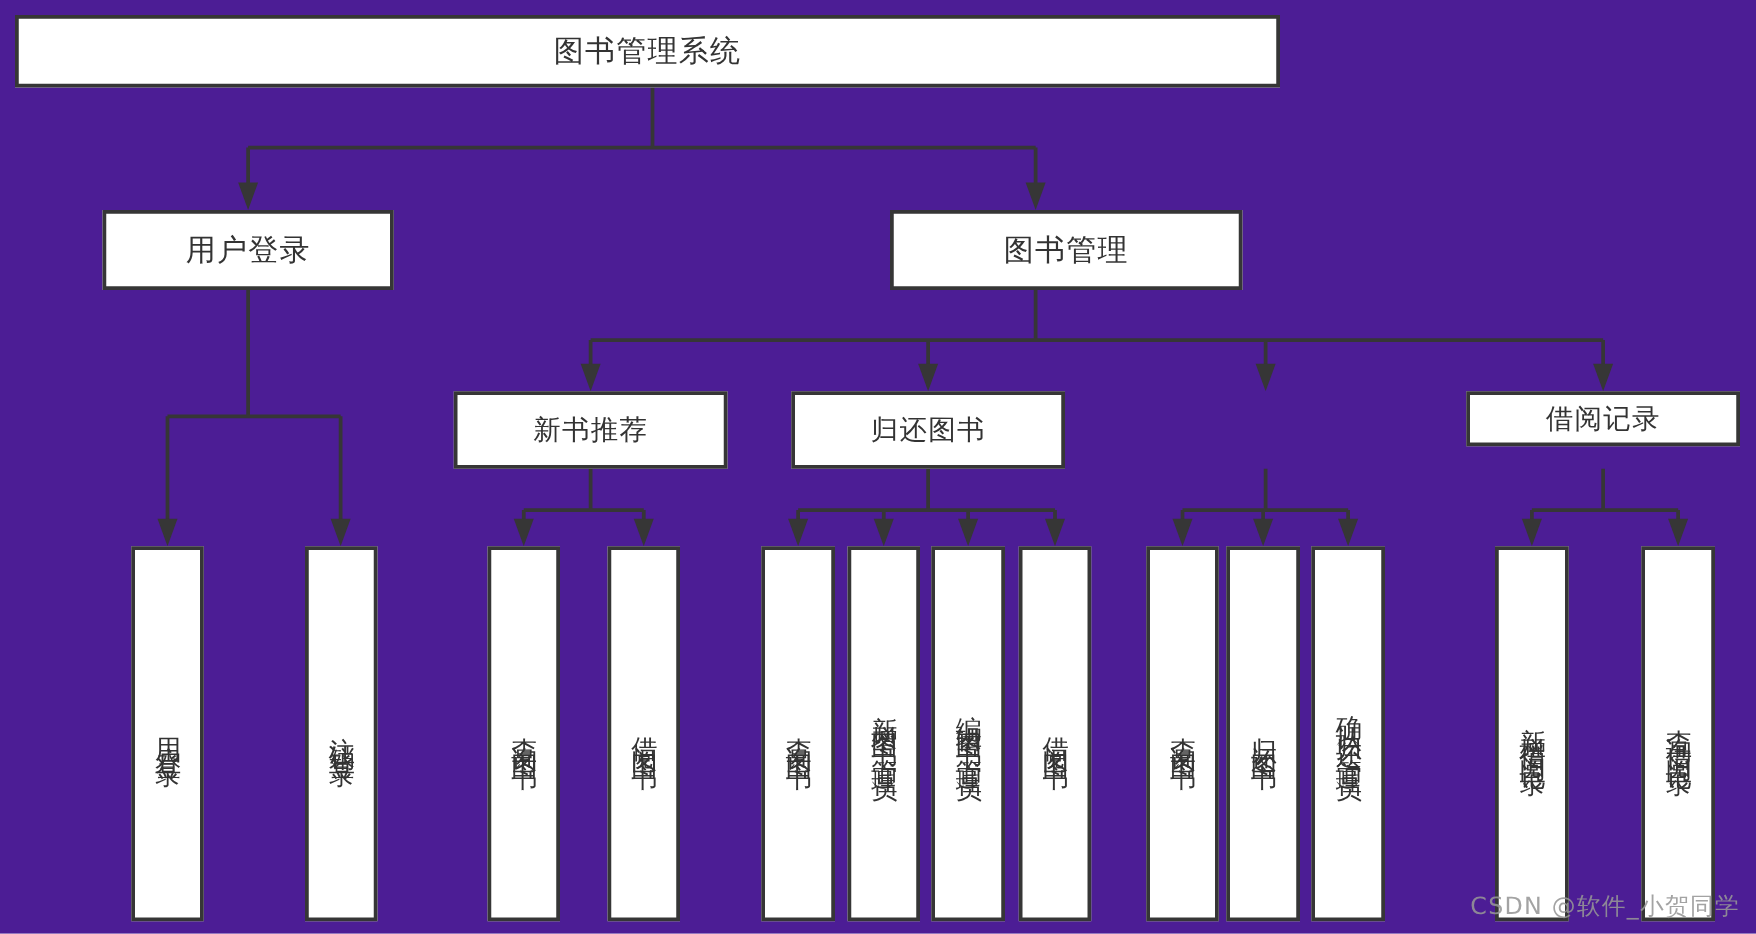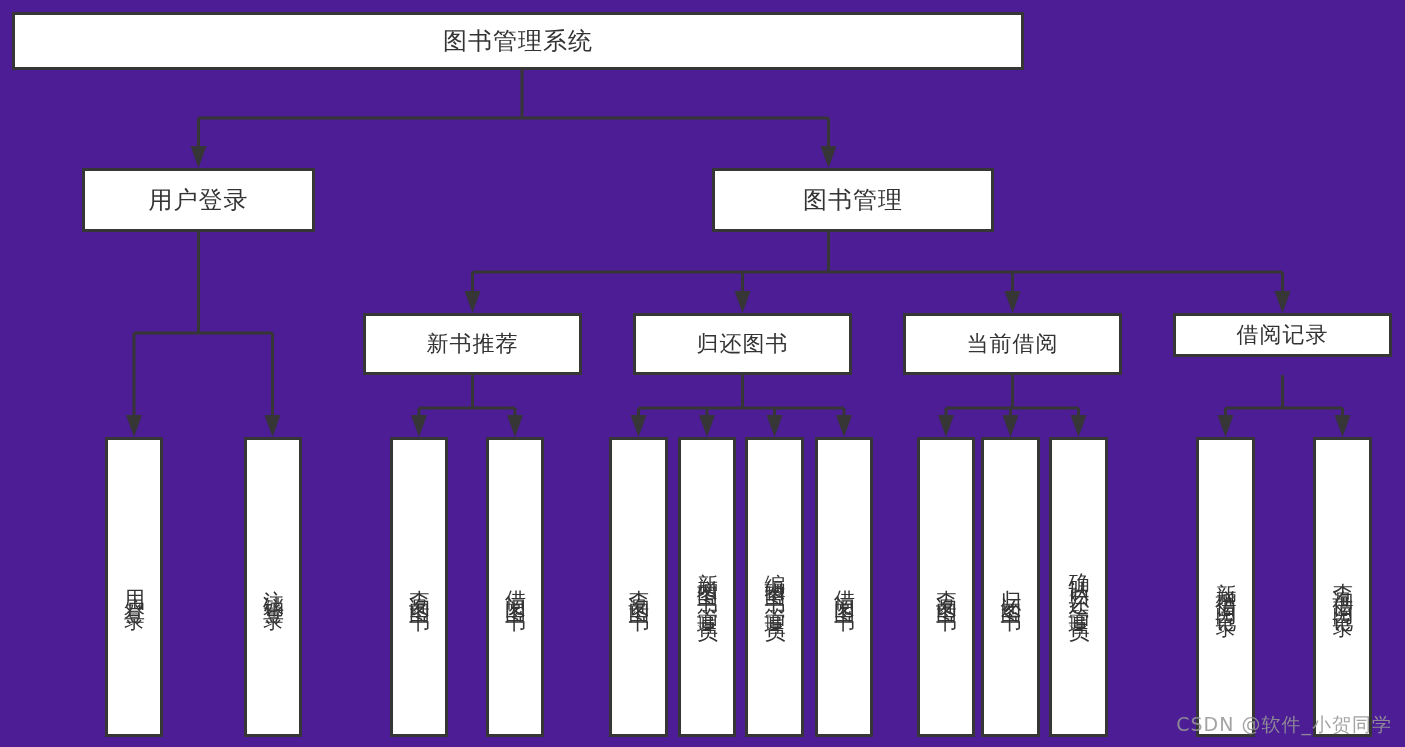--- a/index.html
+++ b/index.html
@@ -85,21 +85,20 @@
     </g>
   </svg>
 
   <div class="box hbox" style="left:12px; top:12px; width:1012px; height:58px;">图书管理系统</div>
 
   <div class="box hbox" style="left:82px; top:168px; width:233px; height:64px;">用户登录</div>
   <div class="box hbox" style="left:712px; top:168px; width:282px; height:64px;">图书管理</div>
 
   <div class="box hbox l3box" style="left:363px; top:313px; width:219px; height:62px;">新书推荐</div>
   <div class="box hbox l3box" style="left:633px; top:313px; width:219px; height:62px;">归还图书</div>
-  <div class="box hbox l3box" style="left:903px; top:313px; width:219px; height:62px;">当前借阅</div>
   <div class="box hbox l3box" style="left:1173px; top:313px; width:219px; height:44px;">借阅记录</div>
 
   <div class="box vbox" style="left:105px; top:437px; width:58px; height:300px;">
     <span>用户登录</span>
   </div>
   <div class="box vbox" style="left:244px; top:437px; width:58px; height:300px;">
     <span>注销登录</span>
   </div>
 
   <div class="box vbox" style="left:390px; top:437px; width:58px; height:300px;">

